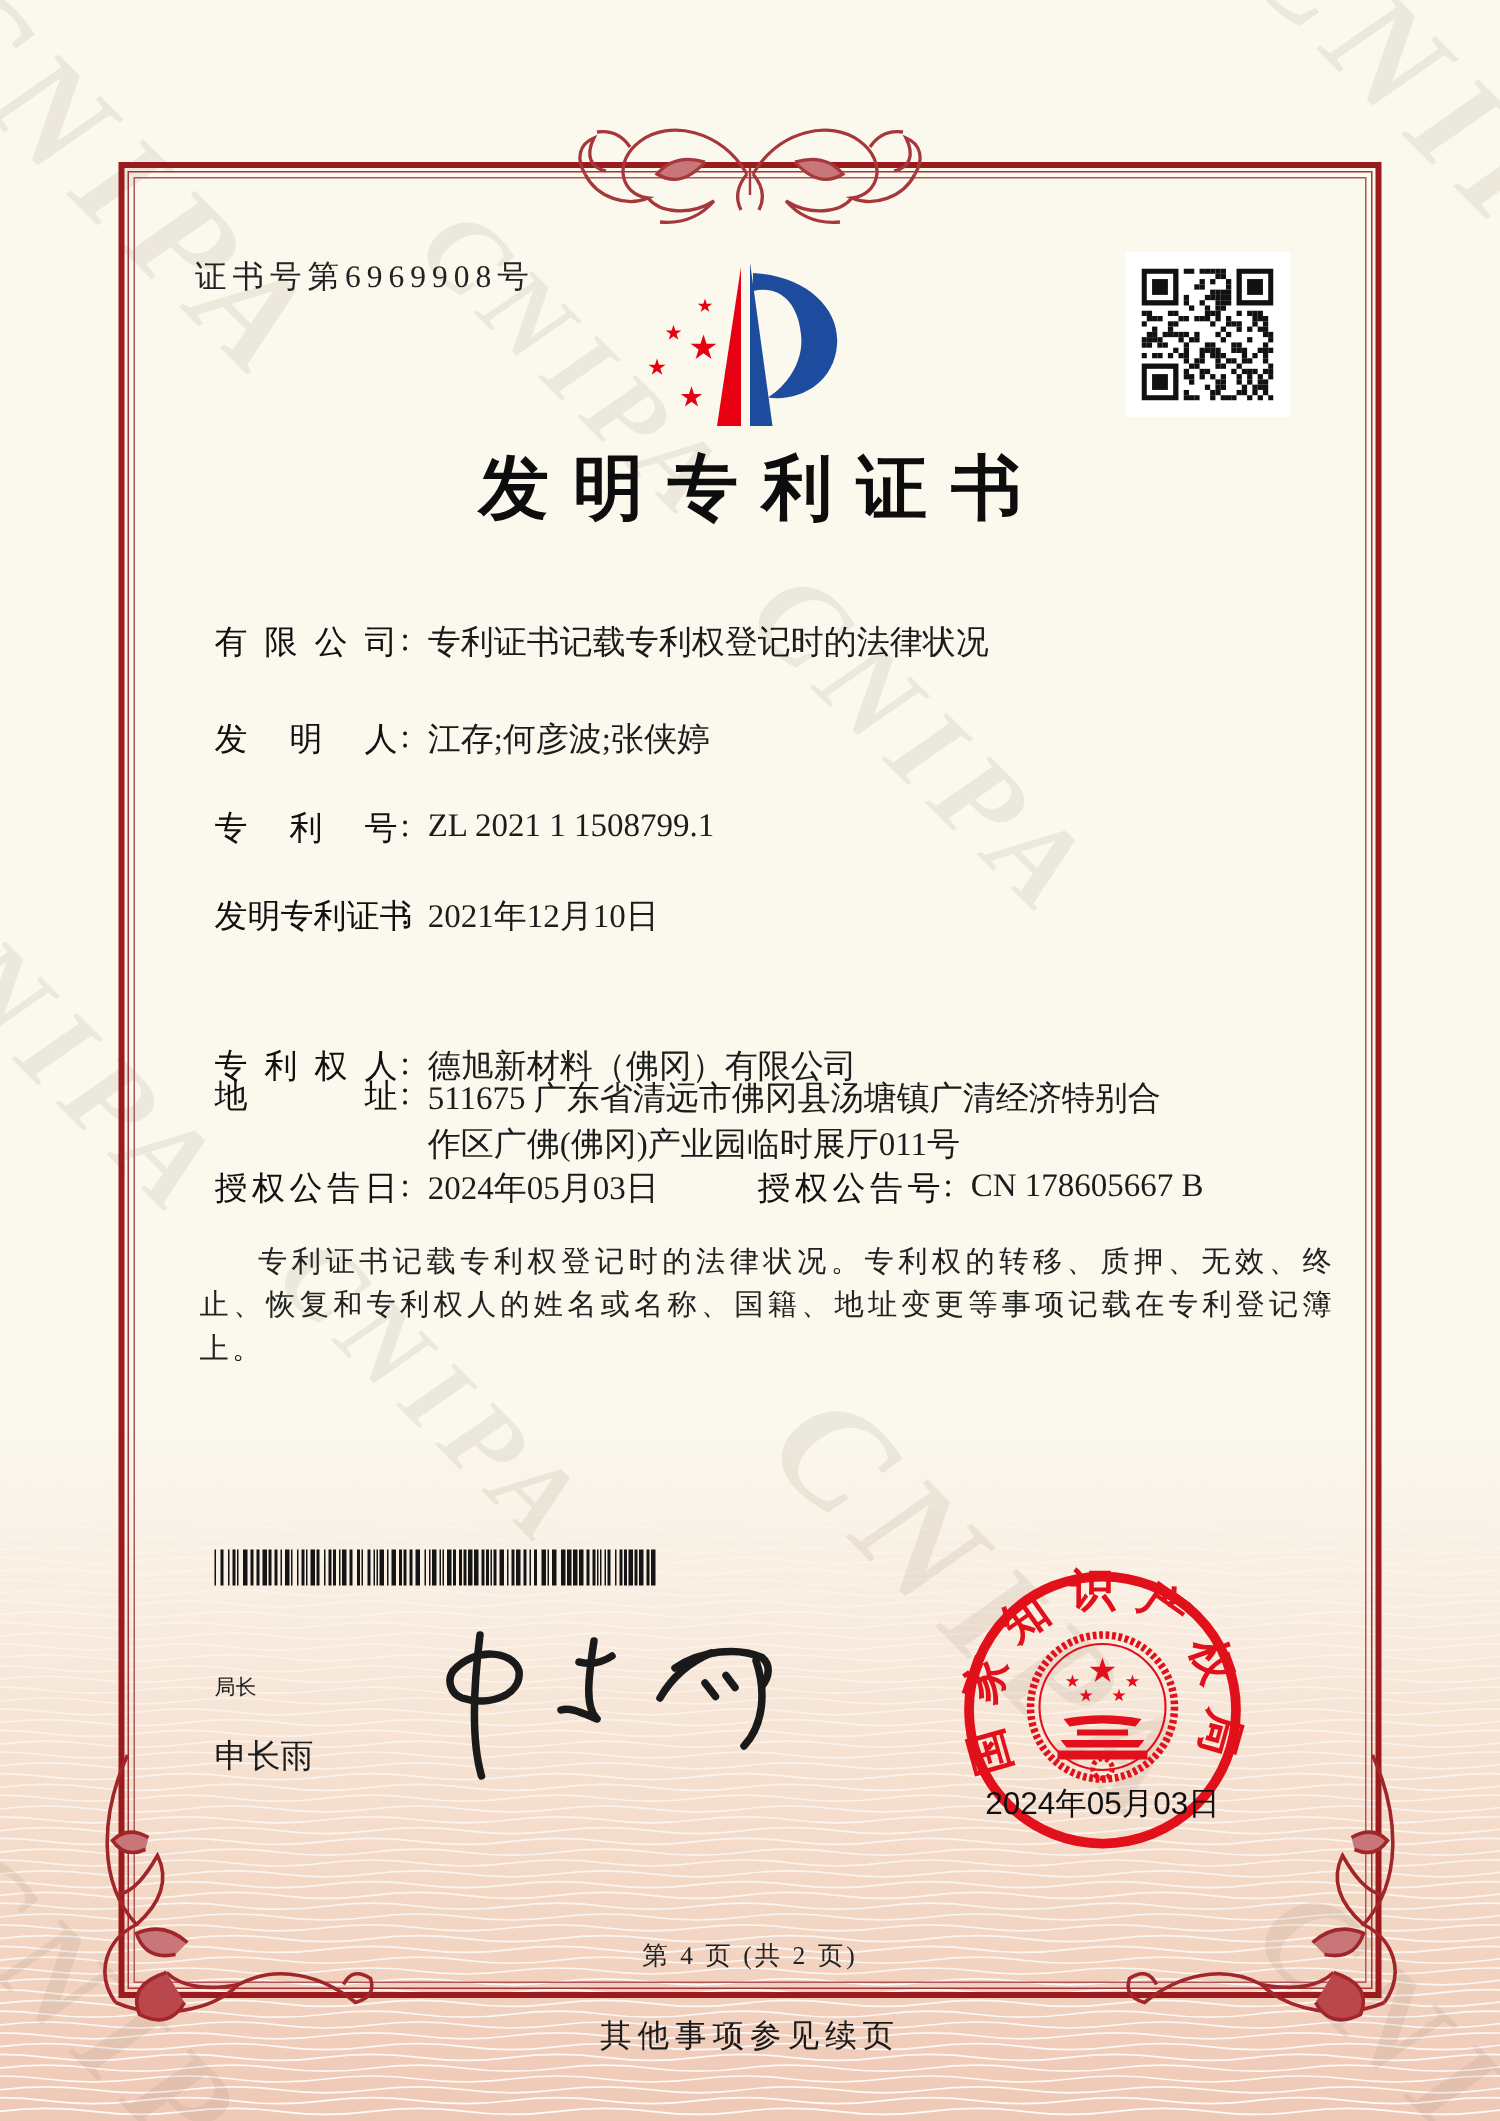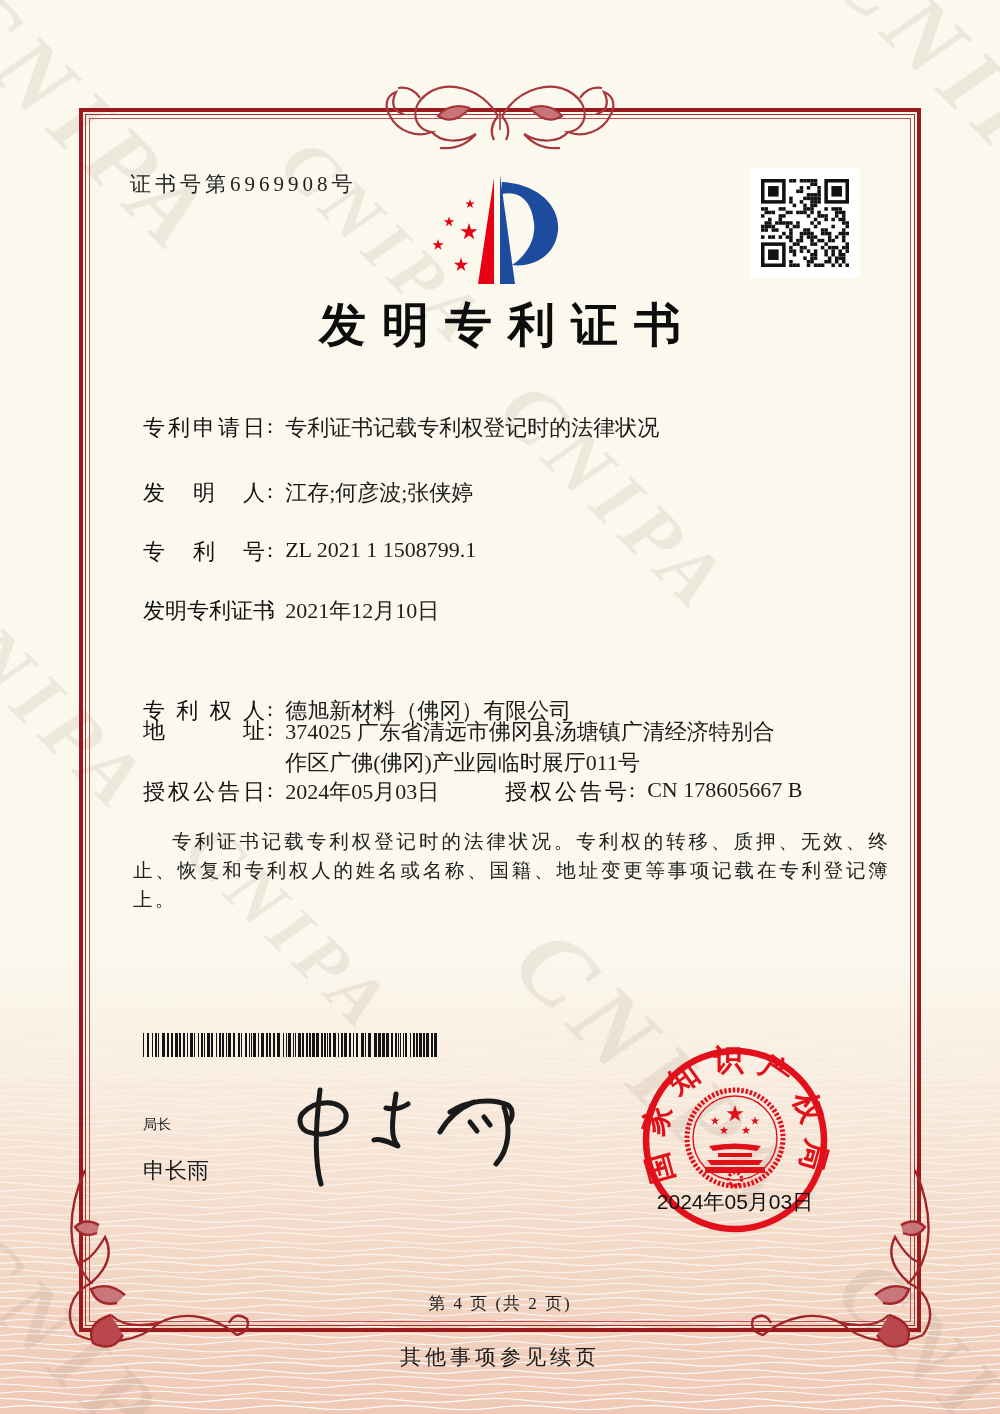--- a/index.html
+++ b/index.html
@@ -441,36 +441,36 @@
       <rect x="20" y="2" width="3" height="3" fill="#111"></rect>
       <rect x="0" y="18" width="7" height="7" fill="#111"></rect>
       <rect x="1" y="19" width="5" height="5" fill="#fff"></rect>
       <rect x="2" y="20" width="3" height="3" fill="#111"></rect>
     </svg>
 </div>
 
 <h1 class="abs title">发明专利证书</h1>
 
 <div class="field-row" style="top:413px">
-  <span class="flabel">专利申请日</span><span class="fcolon">:</span><span class="fvalue">专利证书记载专利权登记时的法律状况</span>
+  <span class="flabel">有限公司</span><span class="fcolon">:</span><span class="fvalue">专利证书记载专利权登记时的法律状况</span>
 </div>
 <div class="field-row" style="top:478px">
   <span class="flabel">发明人</span><span class="fcolon">:</span><span class="fvalue">江存;何彦波;张侠婷</span>
 </div>
 <div class="field-row" style="top:537px">
   <span class="flabel">专利号</span><span class="fcolon">:</span><span class="fvalue">ZL 2021 1 1508799.1</span>
 </div>
 <div class="field-row" style="top:596px">
   <span class="flabel">发明专利证书</span><span class="fcolon">:</span><span class="fvalue">2021年12月10日</span>
 </div>
 <div class="field-row" style="top:696px">
   <span class="flabel">专利权人</span><span class="fcolon">:</span><span class="fvalue">德旭新材料（佛冈）有限公司</span>
 </div>
 <div class="field-row" style="top:716px">
-  <span class="flabel">地址</span><span class="fcolon">:</span><span class="fvalue wrap">374025 广东省清远市佛冈县汤塘镇广清经济特别合作区广佛(佛冈)产业园临时展厅011号</span>
+  <span class="flabel">地址</span><span class="fcolon">:</span><span class="fvalue wrap">511675 广东省清远市佛冈县汤塘镇广清经济特别合作区广佛(佛冈)产业园临时展厅011号</span>
 </div>
 <div class="field-row" style="top:777px">
   <span class="flabel">授权公告日</span><span class="fcolon">:</span><span class="fvalue">2024年05月03日</span>
   <span class="row7-g2">
     <span class="flabel">授权公告号</span><span class="fcolon">:</span><span class="fvalue">CN 178605667 B</span>
   </span>
 </div>
 
 <div class="abs paras">
   <p>专利证书记载专利权登记时的法律状况。专利权的转移、质押、无效、终止、恢复和专利权人的姓名或名称、国籍、地址变更等事项记载在专利登记簿上。</p>

